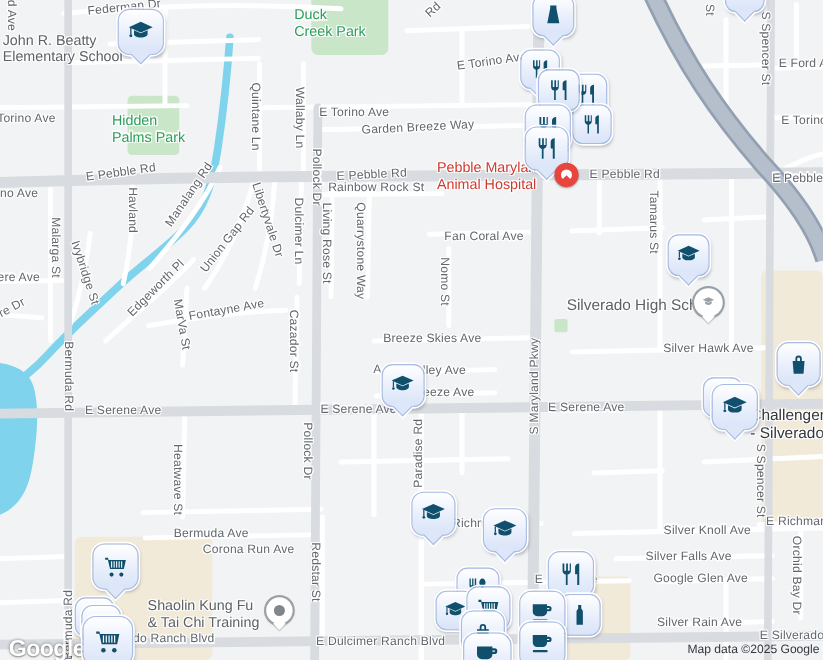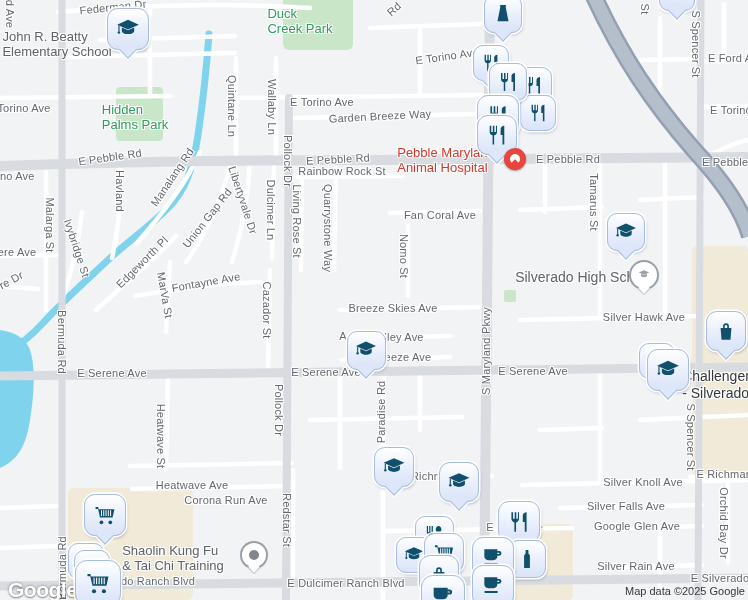--- a/index.html
+++ b/index.html
@@ -196,21 +196,21 @@
       <span class="slabel" style="left: 404px; top: 337px; transform: translate(-50%, -50%) rotate(0deg);">lley Ave</span>
       <span class="slabel" style="left: 406px; top: 357px; transform: translate(-50%, -50%) rotate(0deg);">reeze Ave</span>
       <span class="slabel" style="left: 112px; top: 373px; transform: translate(-50%, -50%) rotate(0deg);">E Serene Ave</span>
       <span class="slabel" style="left: 326px; top: 372px; transform: translate(-50%, -50%) rotate(0deg);">E Serene Ave</span>
       <span class="slabel" style="left: 533px; top: 371px; transform: translate(-50%, -50%) rotate(0deg);">E Serene Ave</span>
       <span class="slabel" style="left: 644px; top: 317px; transform: translate(-50%, -50%) rotate(0deg);">Silver Hawk Ave</span>
       <span class="slabel" style="left: 486px; top: 351px; transform: translate(-50%, -50%) rotate(-90deg);">S Maryland Pkwy</span>
       <span class="slabel" style="left: 381px; top: 412px; transform: translate(-50%, -50%) rotate(-90deg);">Paradise Rd</span>
       <span class="slabel" style="left: 161px; top: 436px; transform: translate(-50%, -50%) rotate(90deg);">Heatwave St</span>
       <span class="slabel" style="left: 226px; top: 463px; transform: translate(-50%, -50%) rotate(0deg); margin-top: 37px;">Corona Run Ave</span>
-      <span class="slabel" style="left: 192px; top: 485px; transform: translate(-50%, -50%) rotate(0deg);">Heatwave Ave</span>
+      <span class="slabel" style="left: 192px; top: 485px; transform: translate(-50%, -50%) rotate(0deg);">Bermuda Ave</span>
       <span class="slabel" style="left: 287px; top: 520px; transform: translate(-50%, -50%) rotate(90deg);">Redstar St</span>
       <span class="slabel" style="left: 427px; top: 476px; transform: translate(-50%, -50%) rotate(0deg);">Richm</span>
       <span class="slabel" style="left: 643px; top: 482px; transform: translate(-50%, -50%) rotate(0deg);">Silver Knoll Ave</span>
       <span class="slabel" style="left: 626px; top: 506px; transform: translate(-50%, -50%) rotate(0deg); text-align: center;">Silver Falls Ave</span>
       <span class="slabel" style="left: 637px; top: 526px; transform: translate(-50%, -50%) rotate(0deg);">Google Glen Ave</span>
       <span class="slabel" style="left: 636px; top: 566px; transform: translate(-50%, -50%) rotate(0deg);">Silver Rain Ave</span>
       <span class="slabel" style="left: 734px; top: 474px; transform: translate(-50%, -50%) rotate(0deg);">E Richmar Ave</span>
       <span class="slabel" style="left: 724px; top: 523px; transform: translate(-50%, -50%) rotate(90deg);">Orchid Bay Dr</span>
       <span class="slabel" style="left: 490px; top: 527px; transform: translate(-50%, -50%) rotate(0deg);">E</span>
       <span class="slabel" style="left: 540px; top: 527px; transform: translate(-50%, -50%) rotate(0deg);">e</span>
@@ -233,21 +233,21 @@
         <div>Pebble Maryland</div>
         <div>Animal Hospital</div>
       </div>
       <div class="poi c-gray big" style="left: 584px; top: 277px; transform: translate(-50%, -50%);">
         <div>Silverado High School</div>
       </div>
       <div class="poi c-dark big" style="left: 716px; top: 385px; transform: translate(-50%, -50%);">
         <div>Challenger</div>
         <div>- Silverado</div>
       </div>
-      <div class="poi c-gray" style="left: 173px; top: 558px; transform: translate(-50%, -50%);">
+      <div class="poi c-gray" style="left: 185px; top: 558px; transform: translate(-50%, -50%);">
         <div>Shaolin Kung Fu</div>
         <div>&amp; Tai Chi Training</div>
       </div>
     </div>
 
   <div id="markers-layer">
       <div class="pin" style="width: 40px; height: 40px; border-radius: 11px; left: 107px; top: 8px; z-index: 40;">
         <div class="tail"></div>
         <svg width="26" height="26" viewBox="0 0 24 24" fill="currentColor">
           <path d="M12 3.5 22 8l-10 4.5L2 8z"></path>

